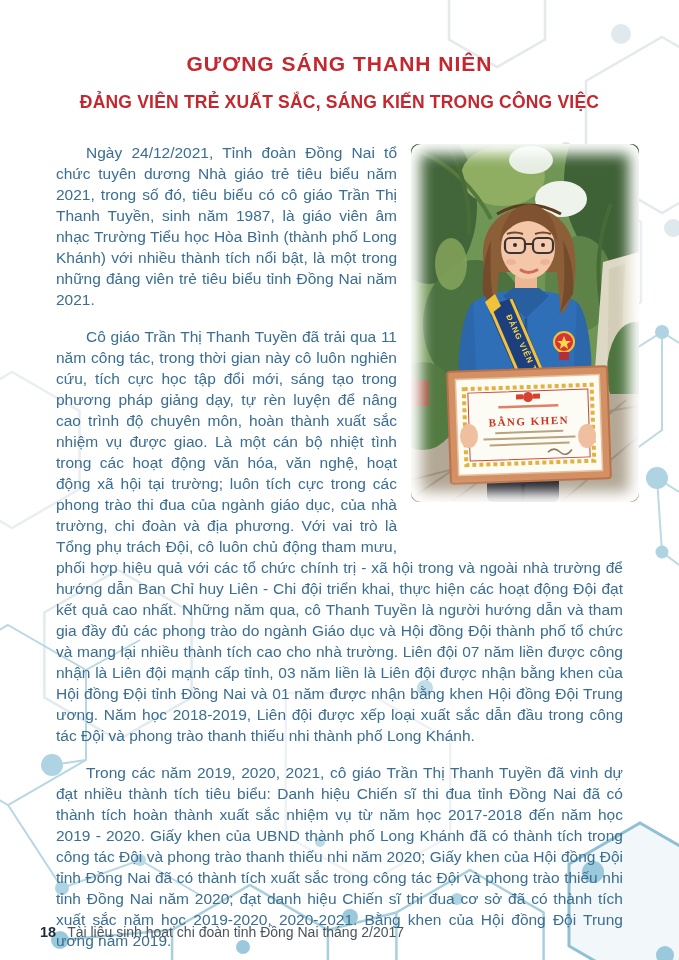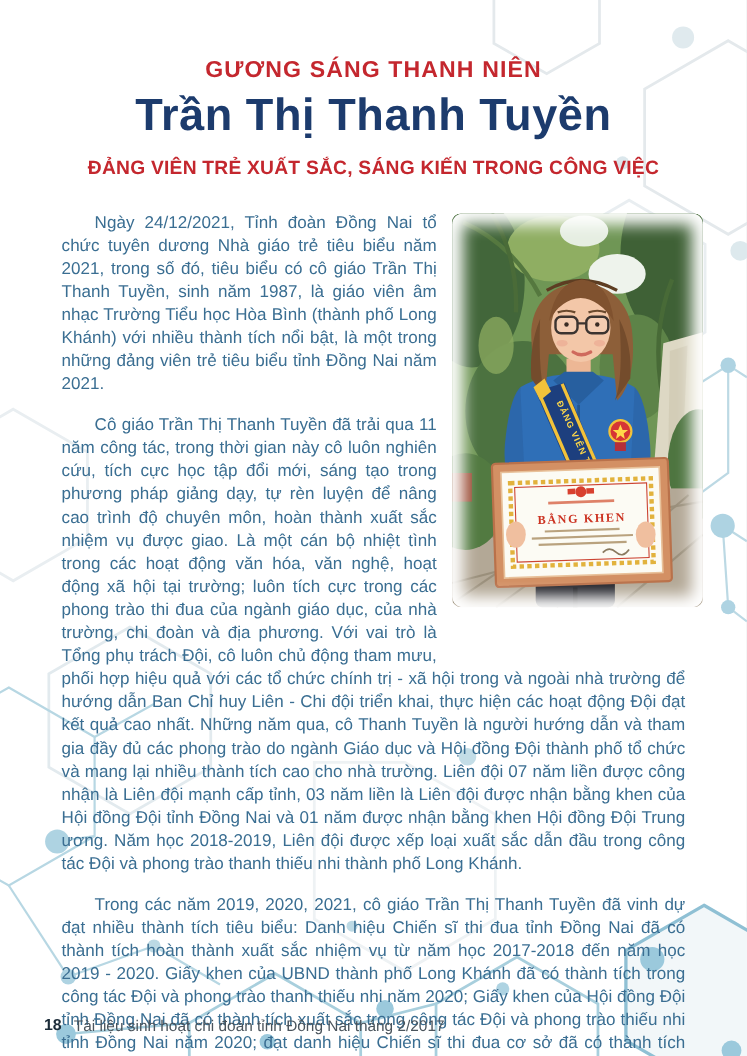--- a/index.html
+++ b/index.html
@@ -100,21 +100,20 @@
     <circle cx="350" cy="917" r="8" fill="#9bc9dc"></circle>
     <circle cx="243" cy="947" r="7" fill="#9bc9dc"></circle>
     <circle cx="457" cy="899" r="6" fill="#aed3e2"></circle>
     <circle cx="60" cy="940" r="9" fill="#9bc9dc"></circle>
     <circle cx="665" cy="955" r="9" fill="#9bc9dc"></circle>
   </svg>
 
   <div class="content">
     <header>
       <h3 class="kicker">GƯƠNG SÁNG THANH NIÊN</h3>
-      <h1 class="title">Trần Thị Thanh Tuyền</h1>
       <h2 class="subtitle">ĐẢNG VIÊN TRẺ XUẤT SẮC, SÁNG KIẾN TRONG CÔNG VIỆC</h2>
     </header>
 
     <article>
       <figure class="photo">
 
         <svg viewBox="0 0 228 358" preserveAspectRatio="none">
           <rect x="0" y="0" width="228" height="252" fill="#6f9655"></rect>
 
           <ellipse cx="18" cy="62" rx="48" ry="78" fill="#42663a"></ellipse>

